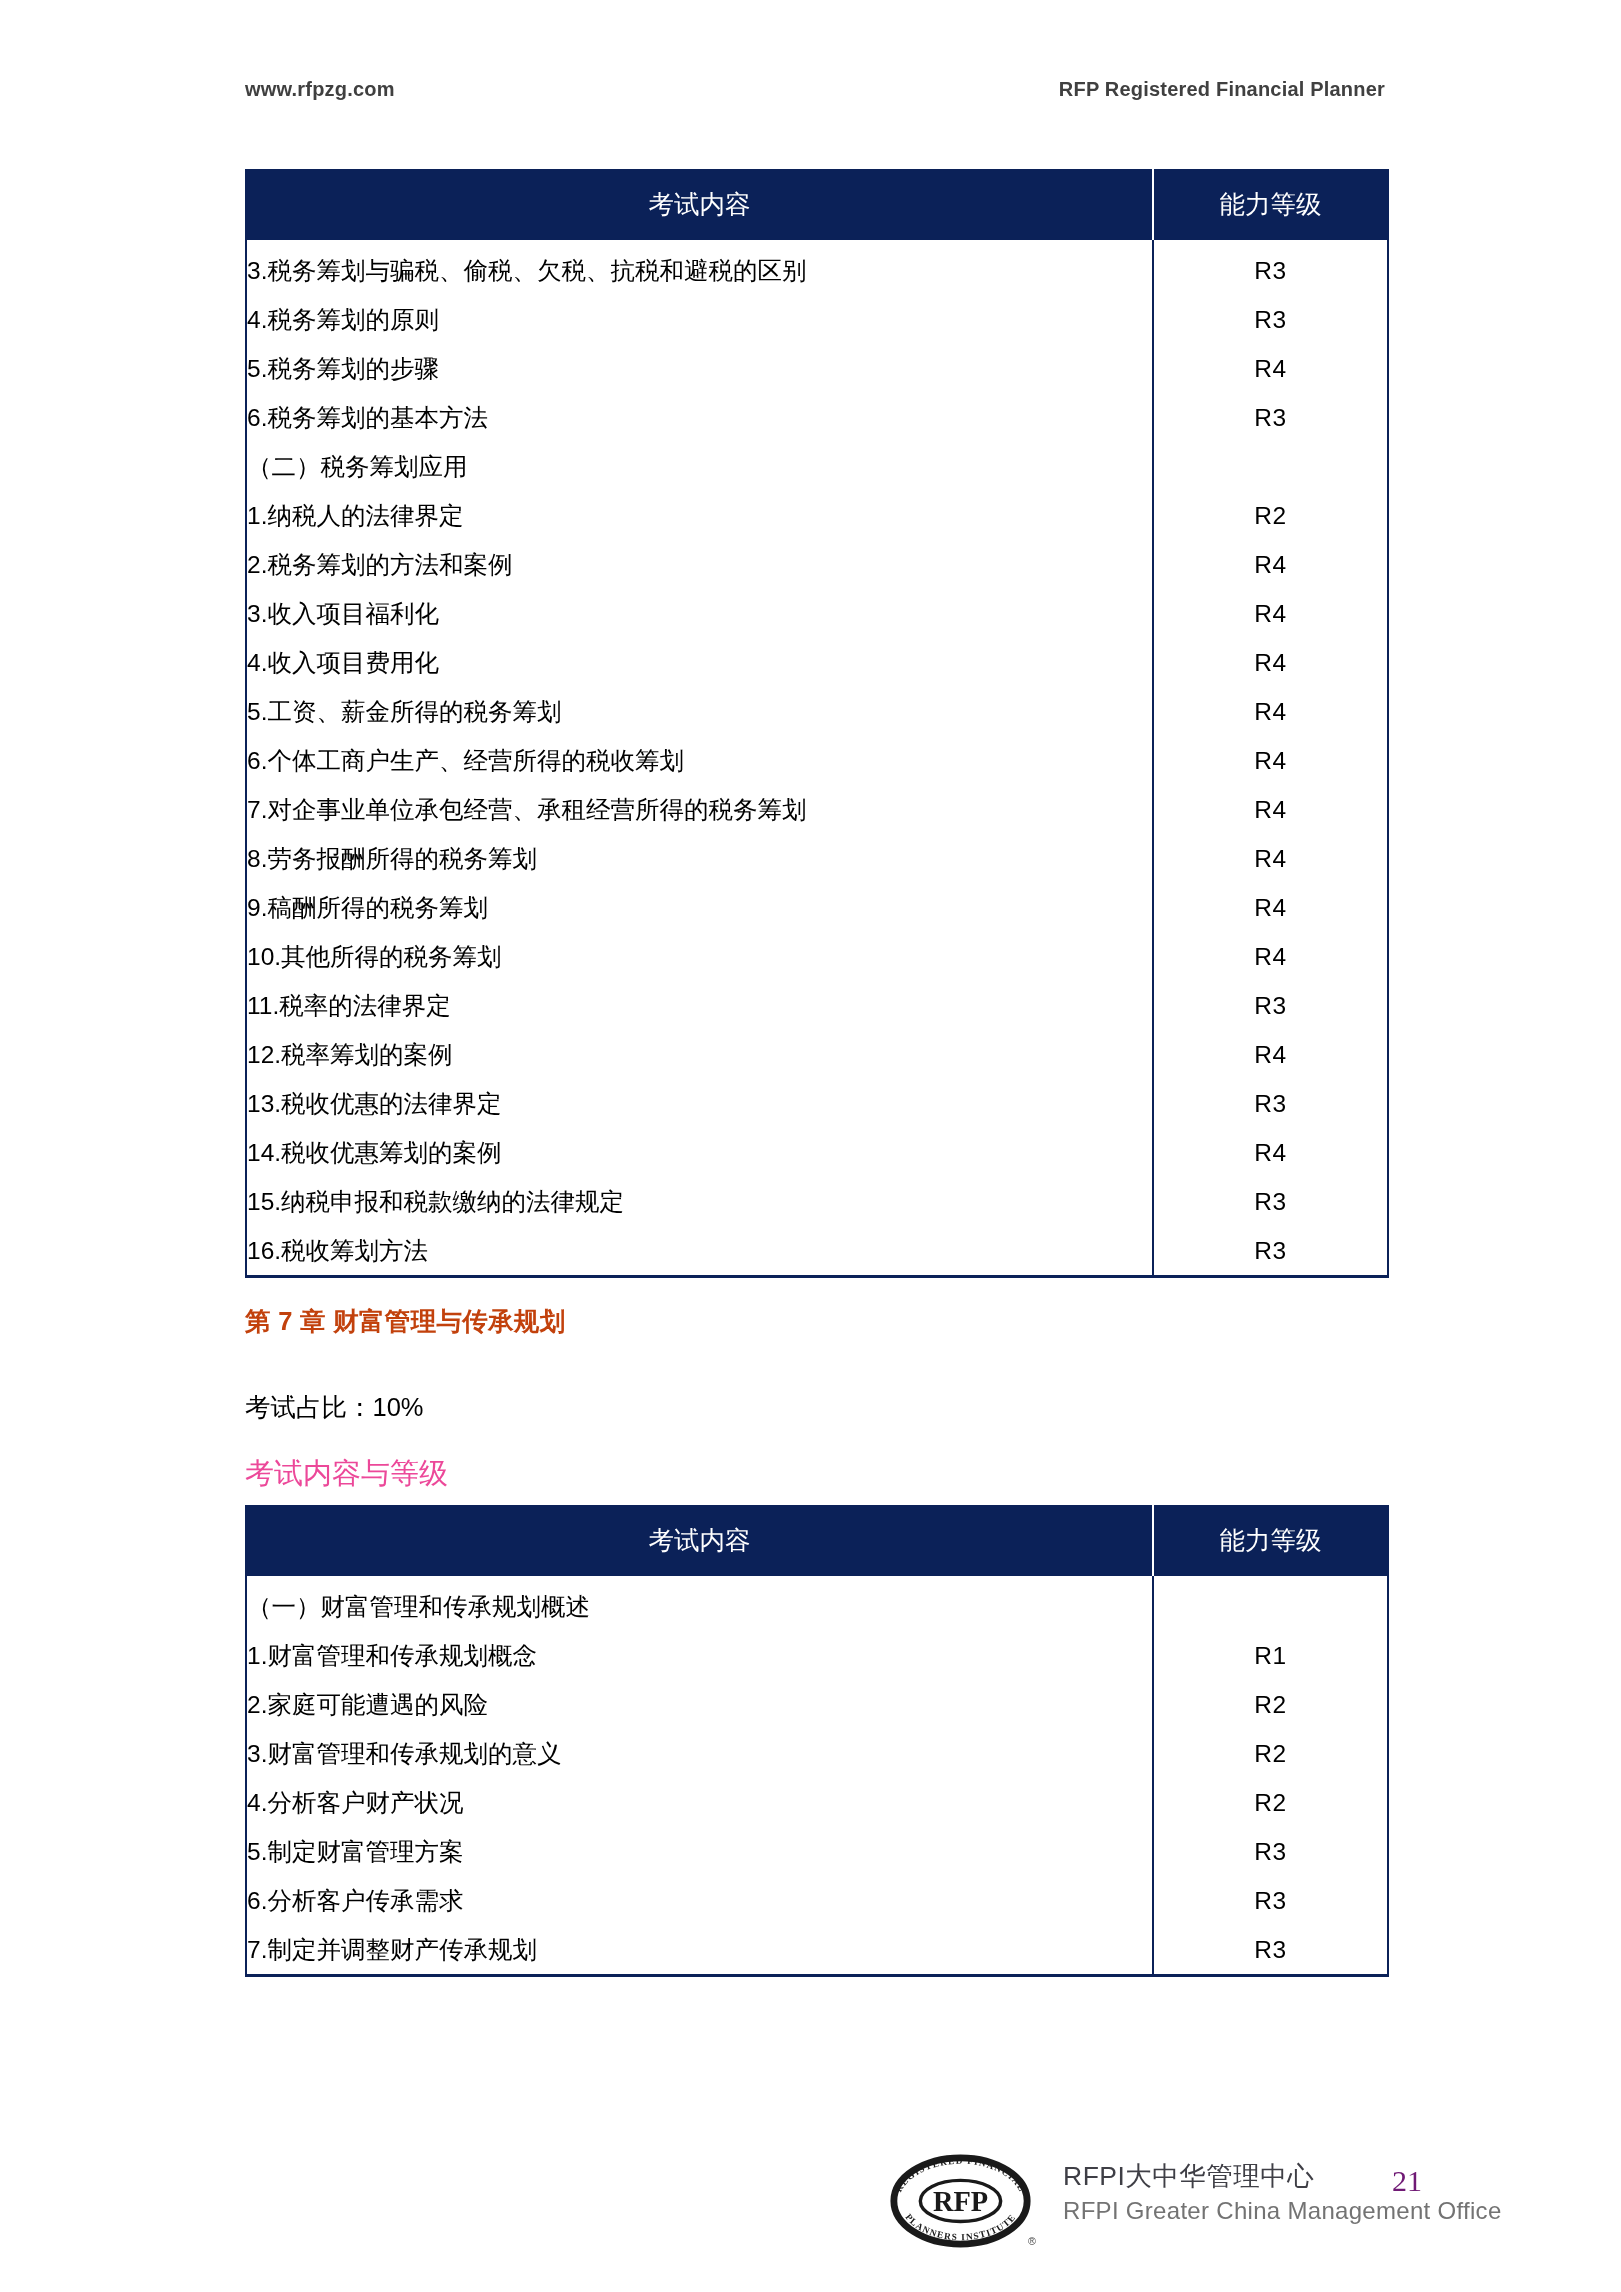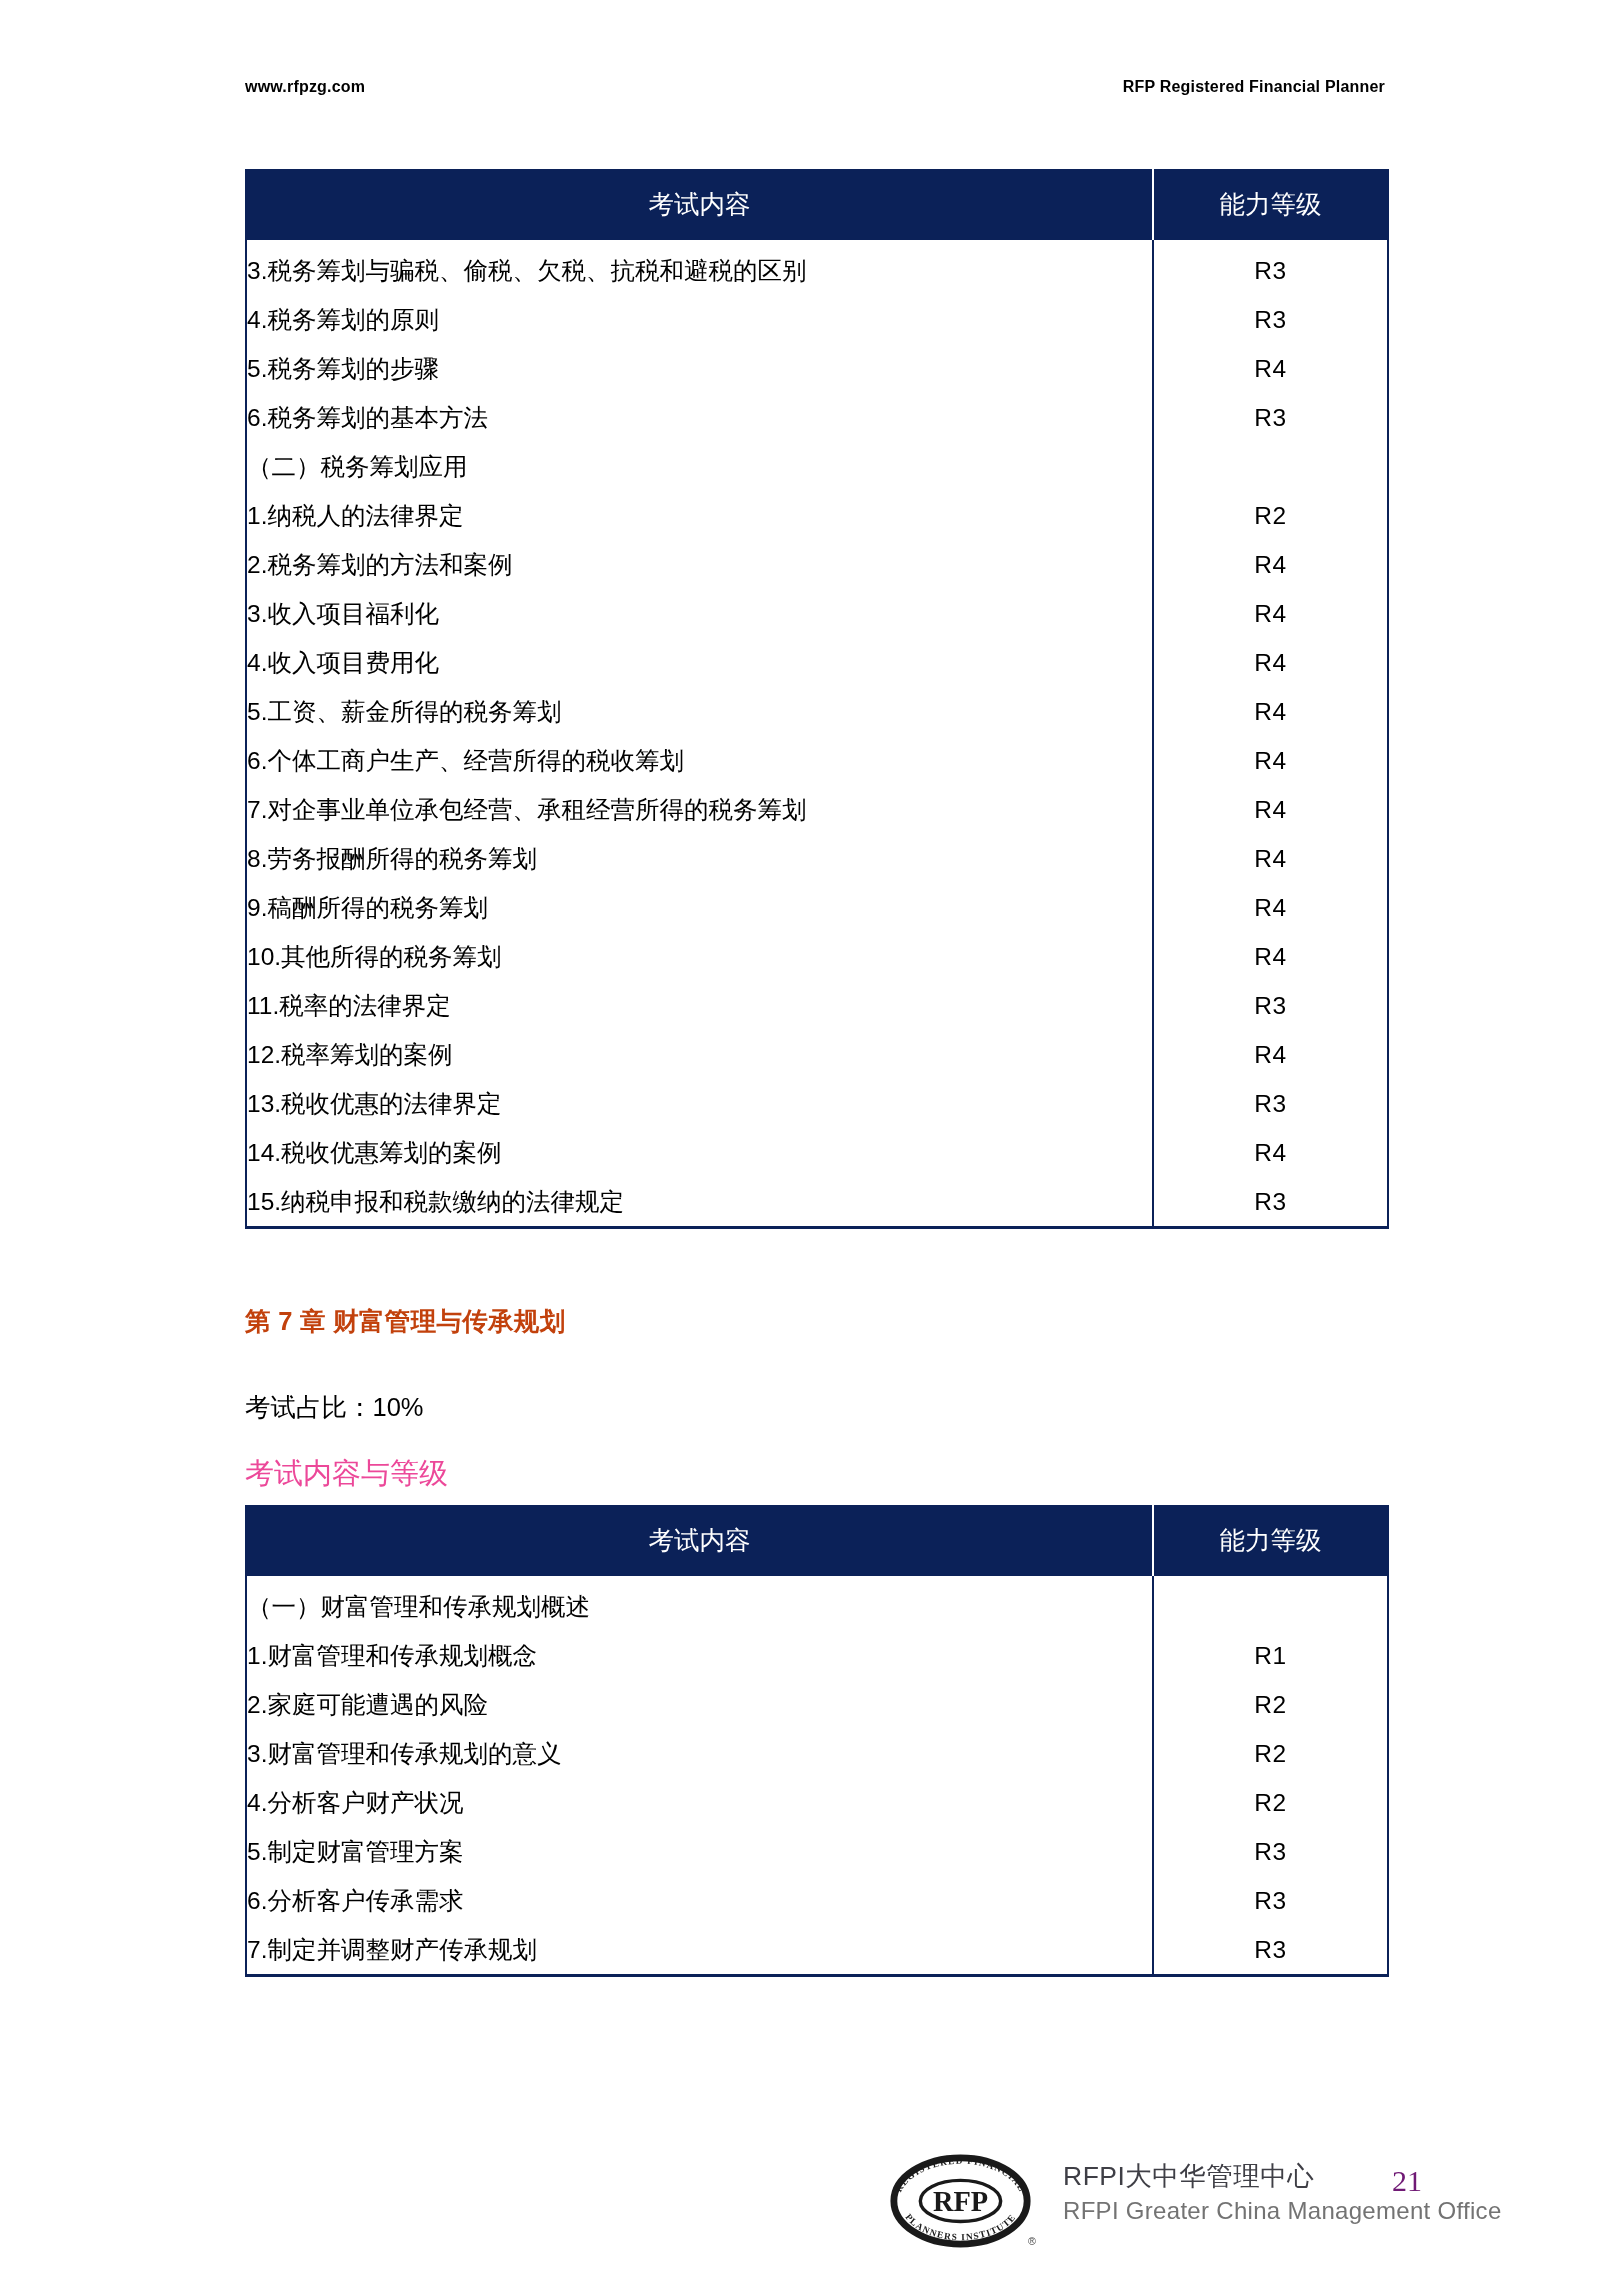--- a/index.html
+++ b/index.html
@@ -26,23 +26,23 @@
 
   
   .run-header {
     position: absolute;
     left: 245px;
     top: 78px;
     width: 1142px;
     display: flex;
     justify-content: space-between;
     align-items: flex-end;
-    color: #000000;
+    color: #404040;
     font-weight: bold;
-    font-size: 16px;
+    font-size: 20px;
     letter-spacing: 0.2px;
   }
   .run-header .site { }
   .run-header .brand { margin-right: 2px; }
 
   
   .exam-table {
     position: absolute;
     left: 245px;
     width: 1142px;
@@ -252,20 +252,24 @@
         <tr class="row-item">
           <td class="td-content">13.税收优惠的法律界定</td>
           <td class="td-level">R3</td>
         </tr>
         <tr class="row-item">
           <td class="td-content">14.税收优惠筹划的案例</td>
           <td class="td-level">R4</td>
         </tr>
         <tr class="row-item">
           <td class="td-content">15.纳税申报和税款缴纳的法律规定</td>
+          <td class="td-level">R3</td>
+        </tr>
+        <tr class="row-item">
+          <td class="td-content">16.税收筹划方法</td>
           <td class="td-level">R3</td>
         </tr>
       </tbody>
   </table>
 
   <div class="chapter-title" style="top:1304px;">第 7 章 财富管理与传承规划</div>
   <div class="weight-line" style="top:1390px;">考试占比：10%</div>
   <div class="subhead-line" style="top:1454px;">考试内容与等级</div>
 
   <table class="exam-table" id="table2" style="top:1505px;">

